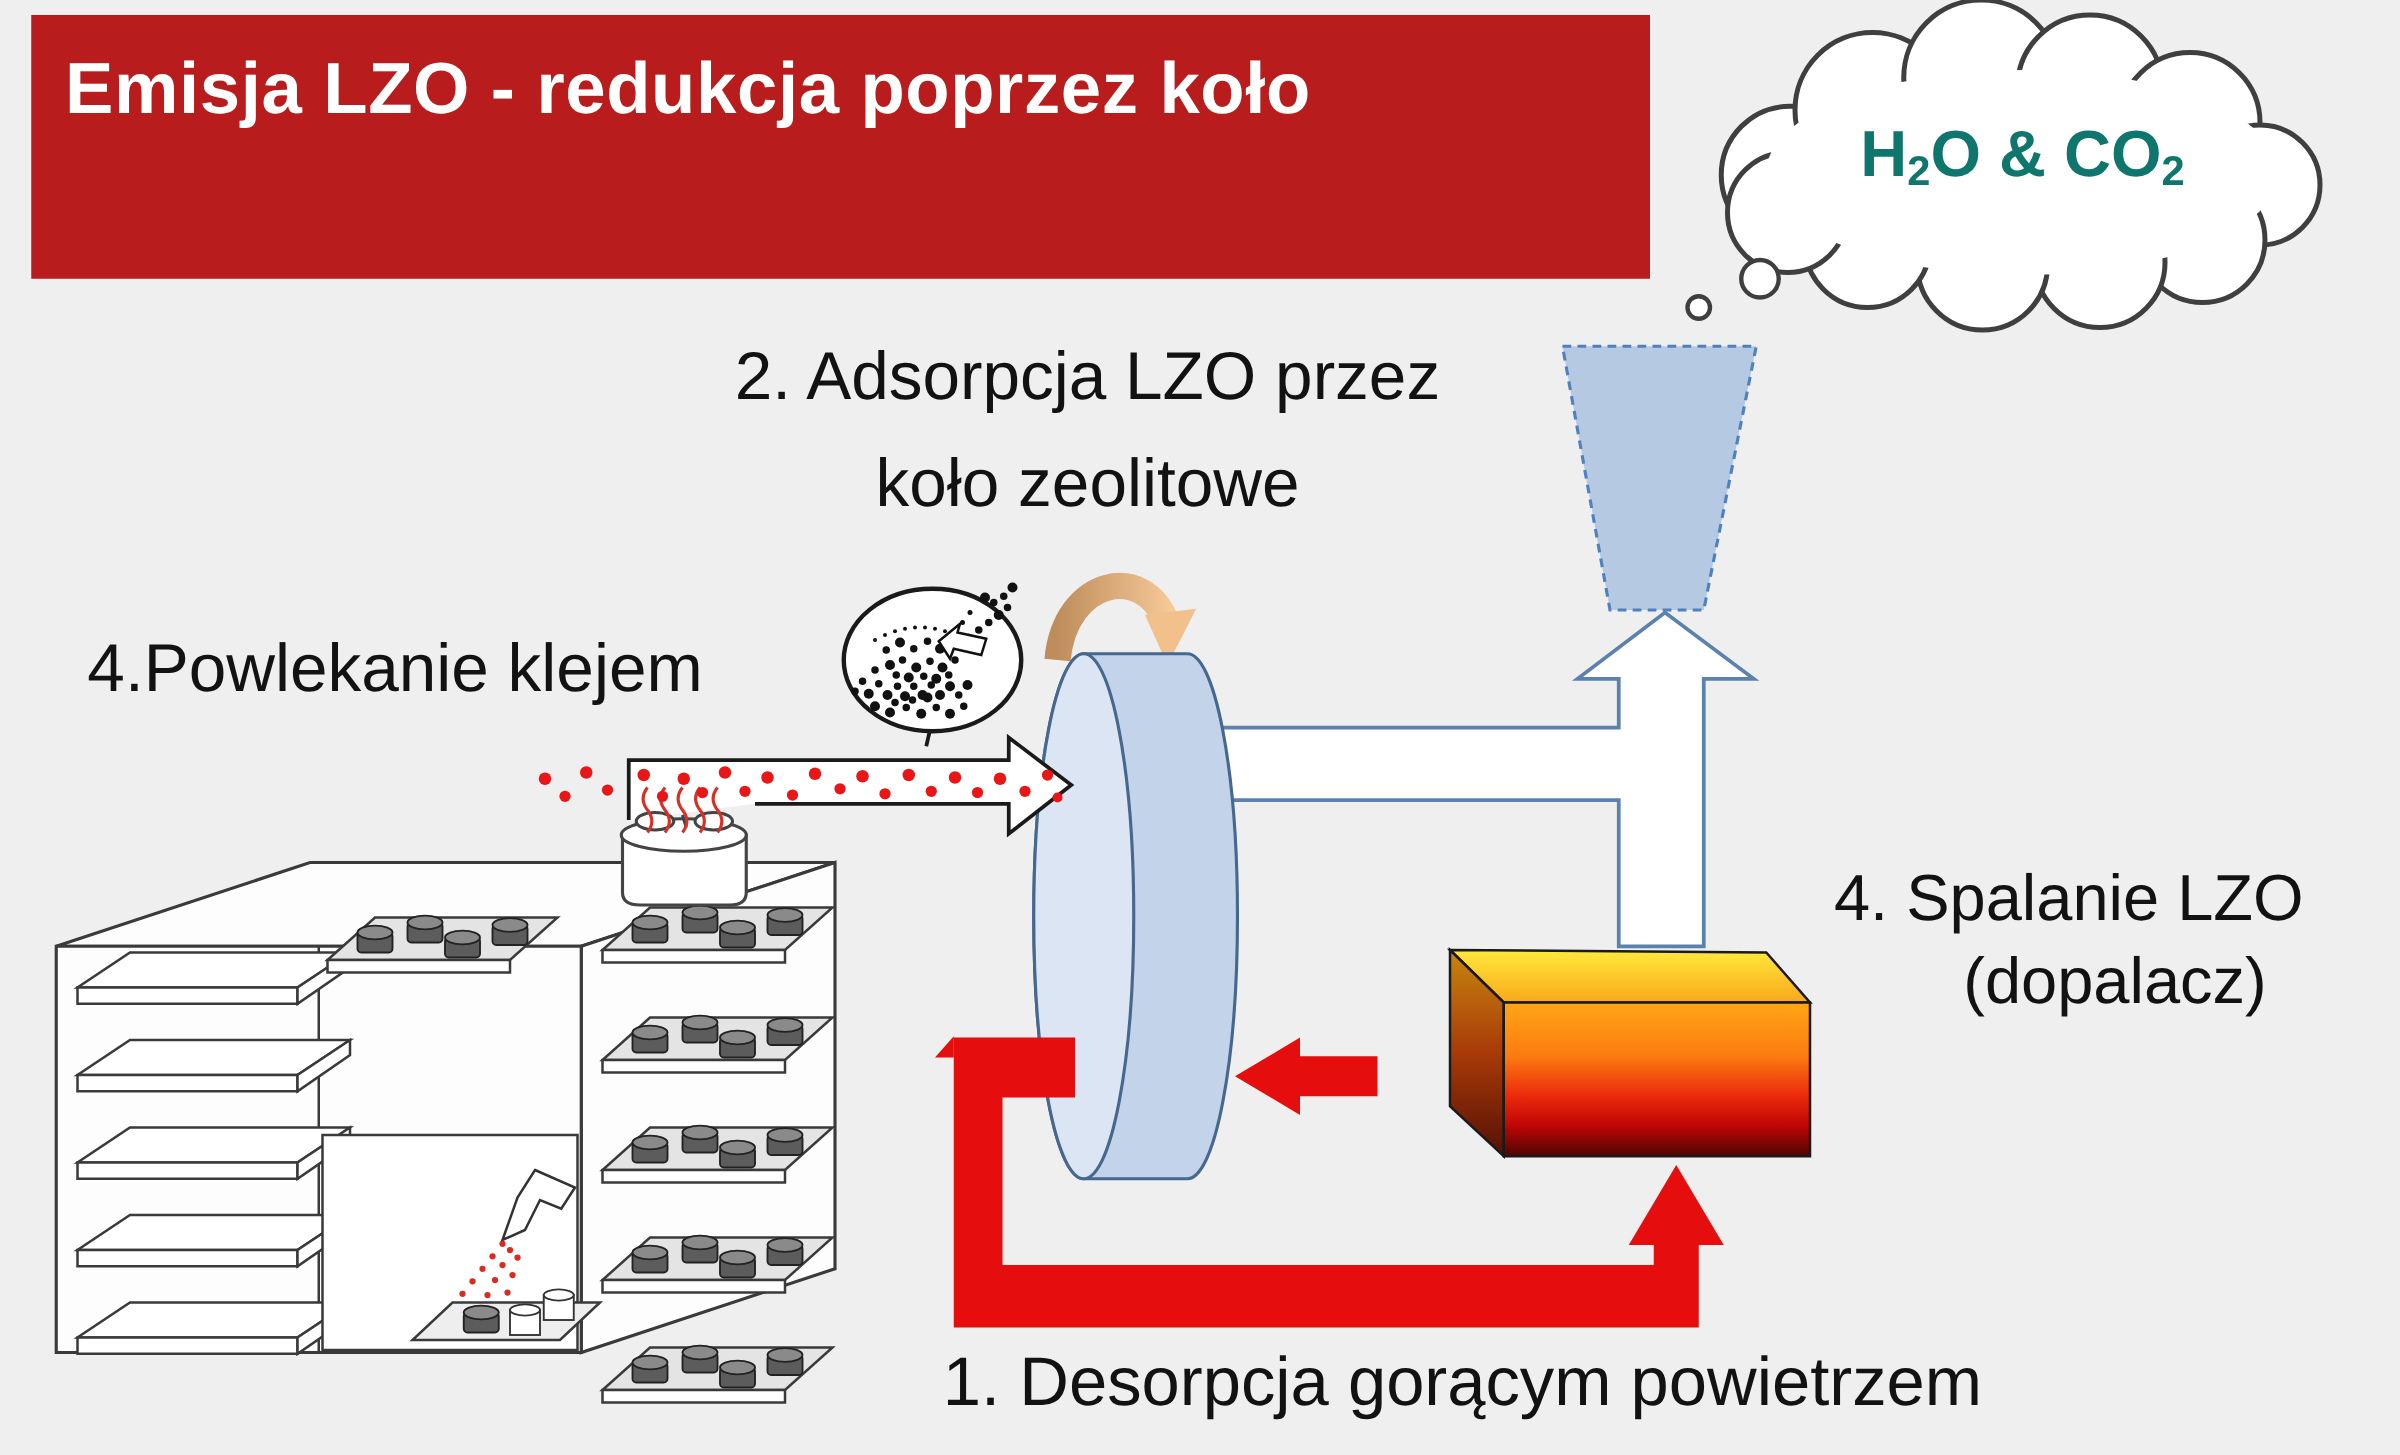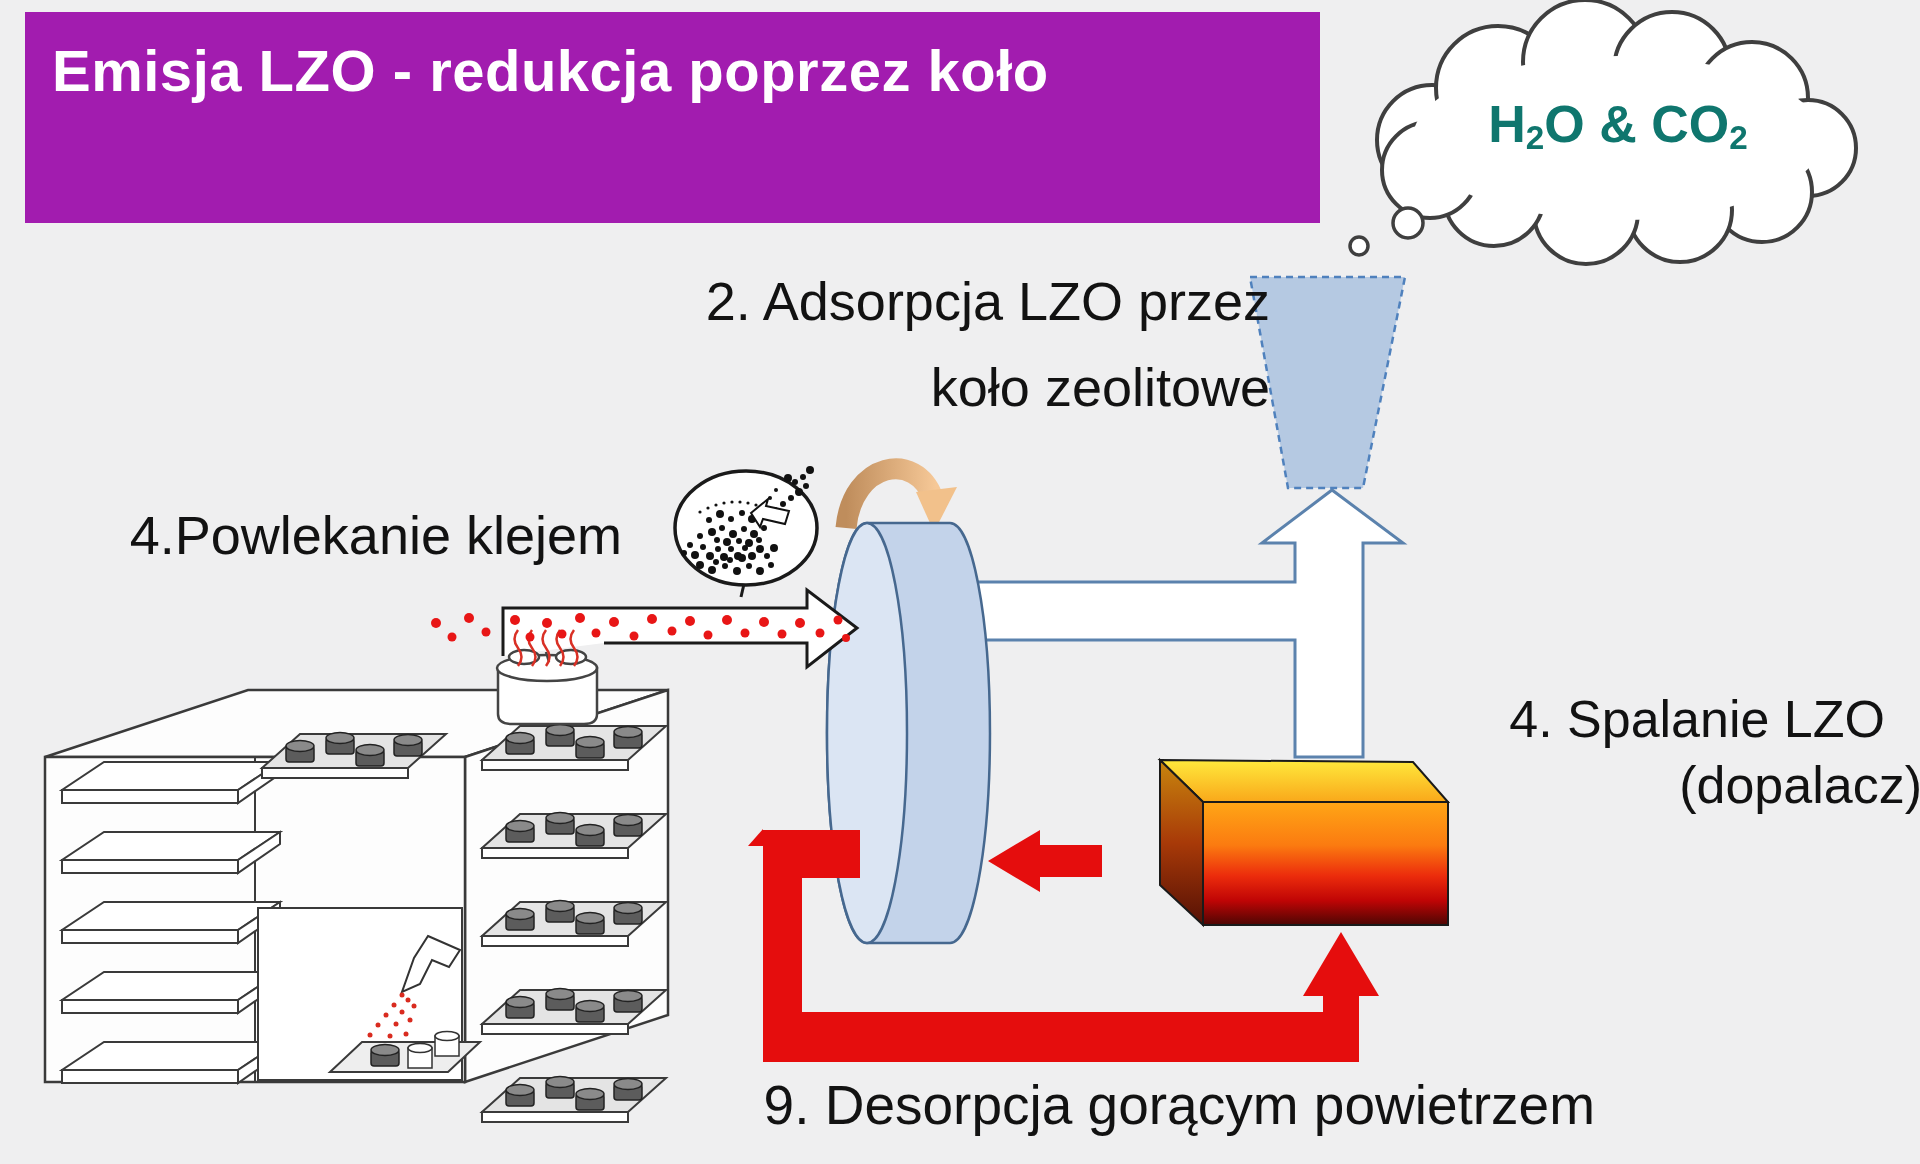--- a/index.html
+++ b/index.html
@@ -1,24 +1,24 @@
 <!DOCTYPE html>
 <html><head>
 <meta charset="utf-8">
 <style>
   html,body{margin:0;padding:0;background:#d8d8d8;}
   .stage{position:relative;width:1920px;height:1164px;background:#efeff0;overflow:hidden;
          font-family:"Liberation Sans","DejaVu Sans",sans-serif;}
   .stage svg{position:absolute;left:0;top:0;z-index:1;}
   .ovl{position:absolute;z-index:2;color:#121212;}
-  .banner{left:25px;top:12px;width:1295px;height:211px;background:#a21caf;
+  .banner{left:25px;top:12px;width:1295px;height:211px;background:#b91c1c;
           box-sizing:border-box;padding:28px 0 0 27px;}
   .banner .tline{display:block;color:#ffffff;font-weight:bold;font-size:58px;line-height:62px;
           letter-spacing:0.5px;}
-  .lbl{font-size:54px;line-height:58px;text-align:right;white-space:nowrap;}
+  .lbl{font-size:54px;line-height:58px;text-align:center;white-space:nowrap;}
   .s2a{left:470px;top:272px;width:800px;}
   .s2b{left:470px;top:358px;width:800px;}
   .s1a{left:10px;top:506px;width:612px;}
   .s1b{left:10px;top:572px;width:590px;}
   .s4a{left:1425px;top:690px;width:460px;font-size:52px;}
   .s4b{left:1462px;top:756px;width:460px;font-size:52px;}
   .s3{left:745px;top:1076px;width:850px;font-size:55px;}
   .formula{left:1408px;top:94px;width:420px;text-align:center;font-size:52px;font-weight:bold;
            color:#0f766e;white-space:nowrap;}
   .formula .sub{font-size:0.64em;vertical-align:-0.22em;}
@@ -287,15 +287,15 @@
 <div class="ovl formula"><span>H</span><sub class="sub">2</sub><span>O &amp; CO</span><sub class="sub">2</sub></div>
 
 <div class="ovl lbl s2a">2. Adsorpcja LZO przez</div>
 <div class="ovl lbl s2b">koło zeolitowe</div>
 
 <div class="ovl lbl s1a">4.Powlekanie klejem</div>
 
 <div class="ovl lbl s4a">4. Spalanie LZO</div>
 <div class="ovl lbl s4b">(dopalacz)</div>
 
-<div class="ovl lbl s3">9. Desorpcja gorącym powietrzem</div>
+<div class="ovl lbl s3">1. Desorpcja gorącym powietrzem</div>
 
 </div>
 
 </body></html>

